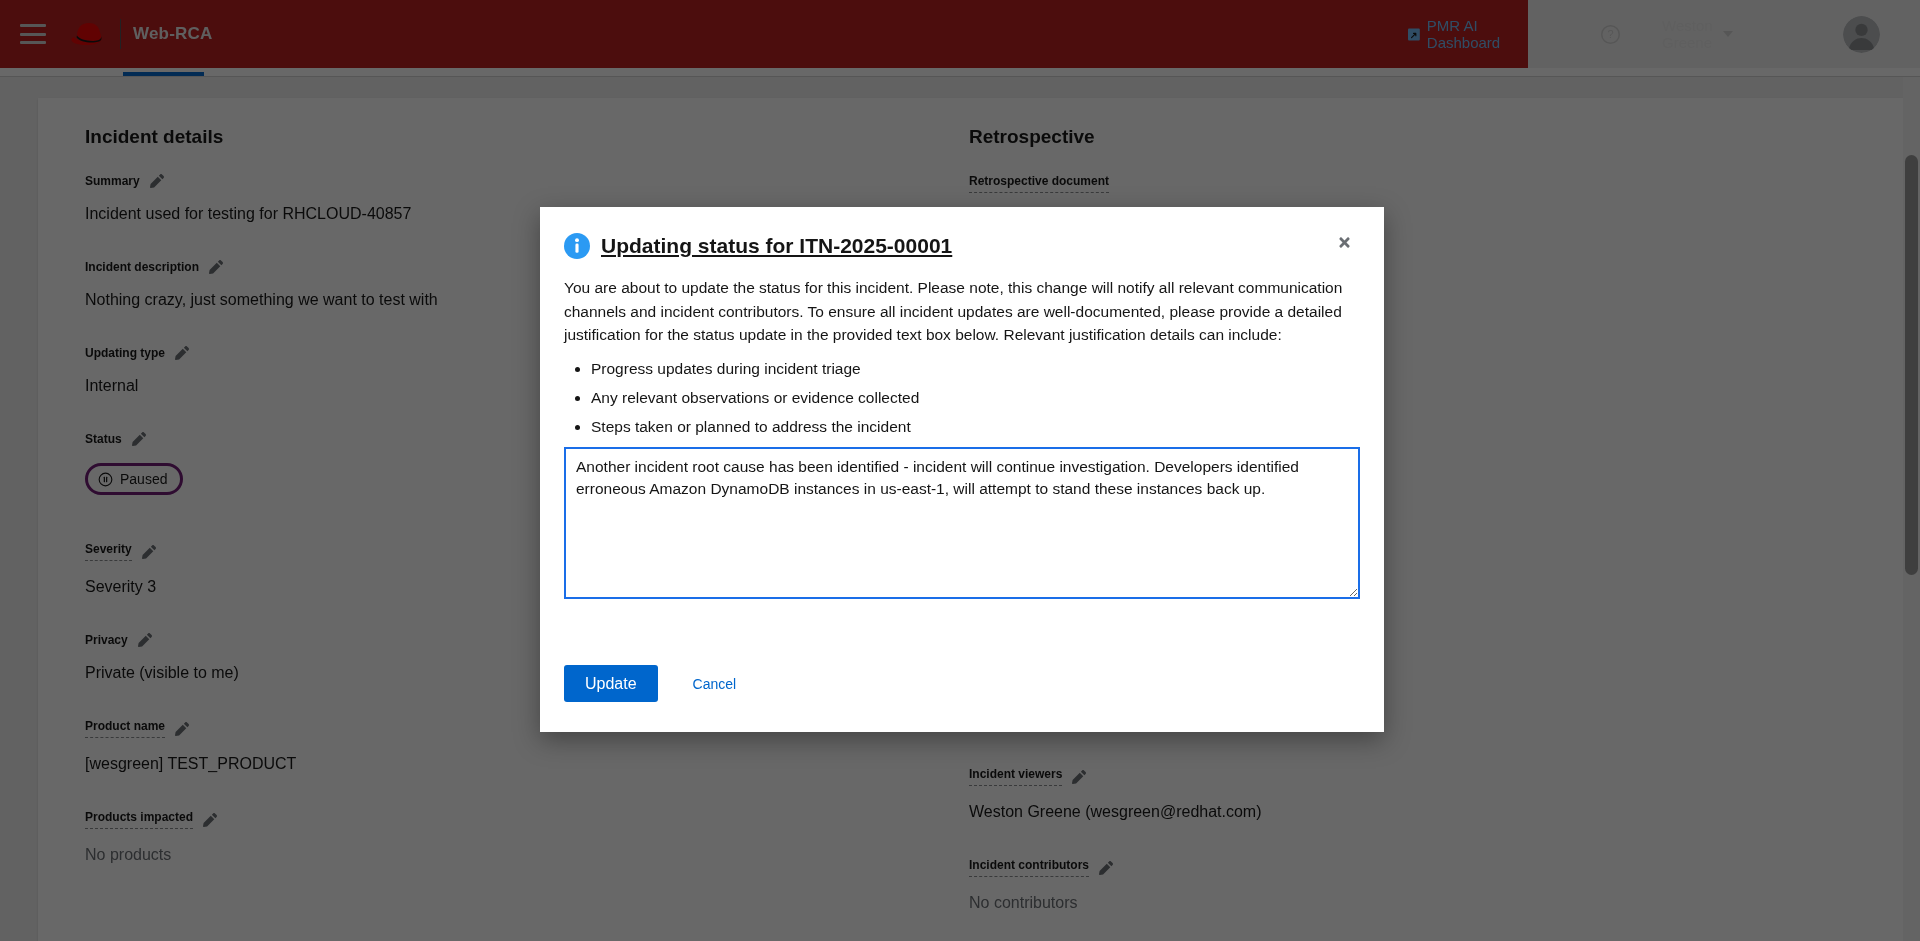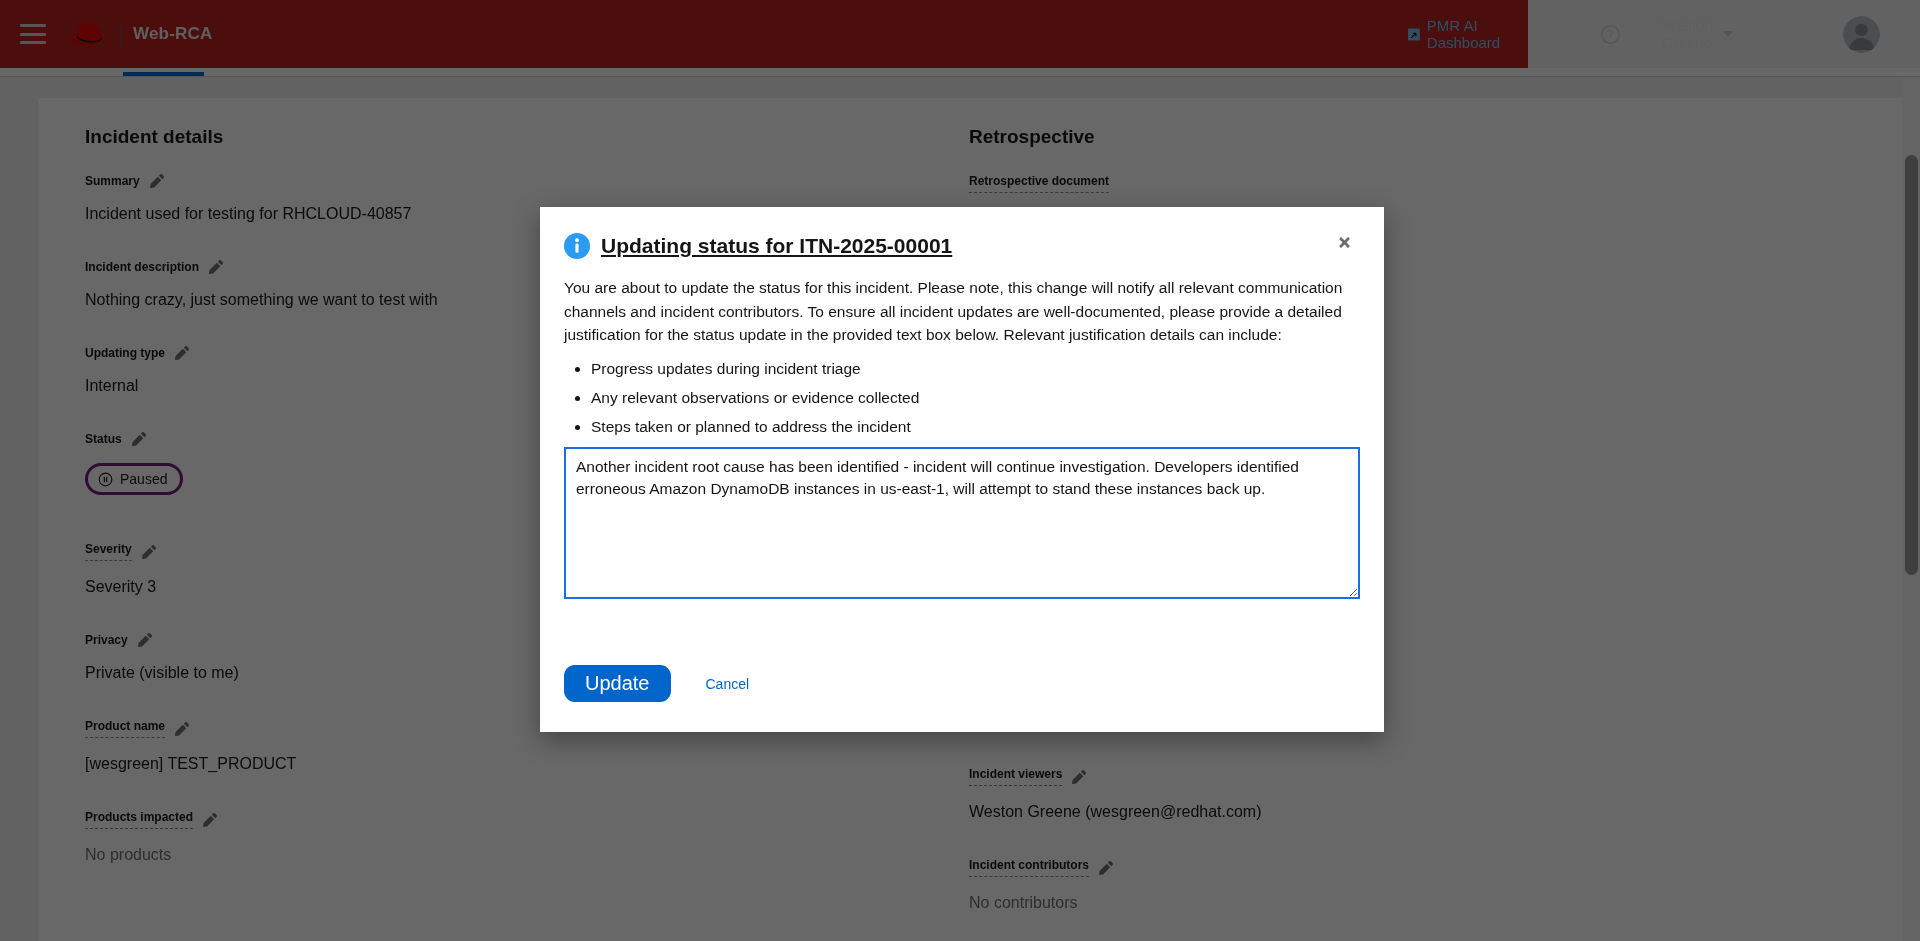--- a/index.html
+++ b/index.html
@@ -53,21 +53,21 @@
   .backdrop { position:absolute; left:0; top:0; width:1920px; height:941px; background:rgba(3,3,3,.60); z-index:10; }
   .modal { position:absolute; left:540px; top:207px; width:844px; height:525px; background:#ffffff; z-index:20; box-shadow:0 8px 24px rgba(3,3,3,.35); padding:26px 24px 24px 24px; }
   .modal-close { position:absolute; top:24px; right:28px; background:none; border:none; cursor:pointer; color:#6a6e73; line-height:0; padding:4px; }
   .modal-header { display:flex; align-items:center; gap:11px; }
   .modal-title { font-size:21px; font-weight:bold; color:#151515;text-decoration:underline; }
   .modal-body { margin-top:17px; font-size:15.5px; line-height:1.52; color:#151515; width:800px; }
   .modal-bullets { margin:13px 0 0 27px; }
   .modal-bullets li { font-size:15.5px; color:#151515; margin-bottom:11px; }
   .justification { display:block; margin-top:3px; width:796px; height:152px; border:2px solid #1a6ee8; border-radius:0; padding:7px 10px; font-family:"Liberation Sans",sans-serif; font-size:15.5px; line-height:1.45; color:#151515; resize:both; outline:none; }
   .modal-footer { position:absolute; left:24px; bottom:30px; display:flex; align-items:center; }
-  .btn-primary { background:#0066cc; color:#ffffff; border:none; border-radius:11px; height:37px; padding:0 21px; font-size:20px; font-family:"Liberation Sans",sans-serif; cursor:pointer; }
+  .btn-primary { background:#0066cc; color:#ffffff; border:none; border-radius:3px; height:37px; padding:0 21px; font-size:16px; font-family:"Liberation Sans",sans-serif; cursor:pointer; }
   .link-cancel { margin-left:35px; color:#0066cc; font-size:14px; text-decoration:none; cursor:pointer; }
 </style>
 </head>
 <body>
 
 <header class="masthead">
   <div class="masthead-left">
     <div class="hamburger">
         <span></span>
         <span></span>

